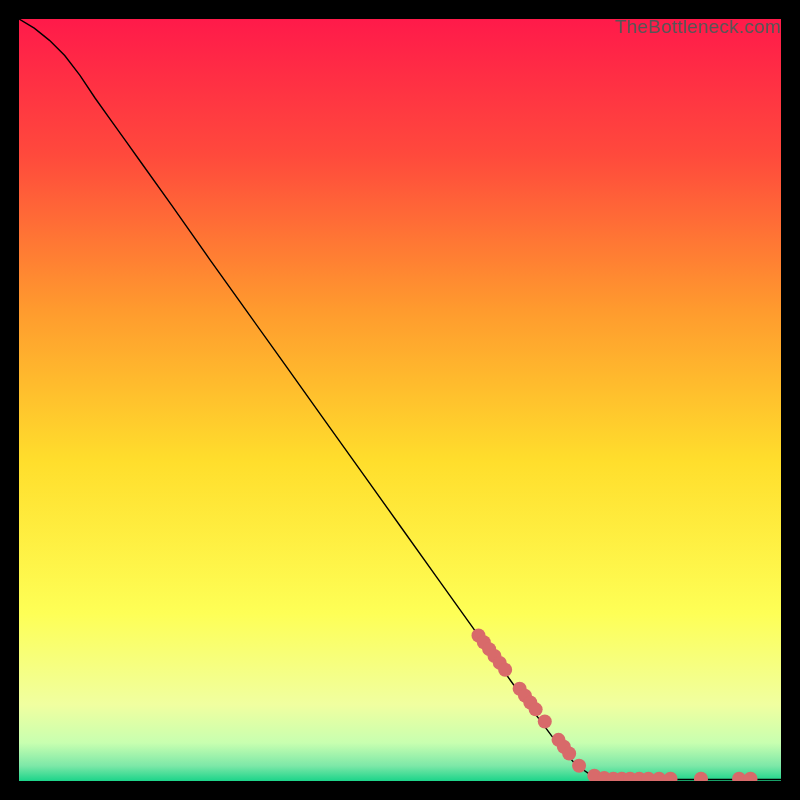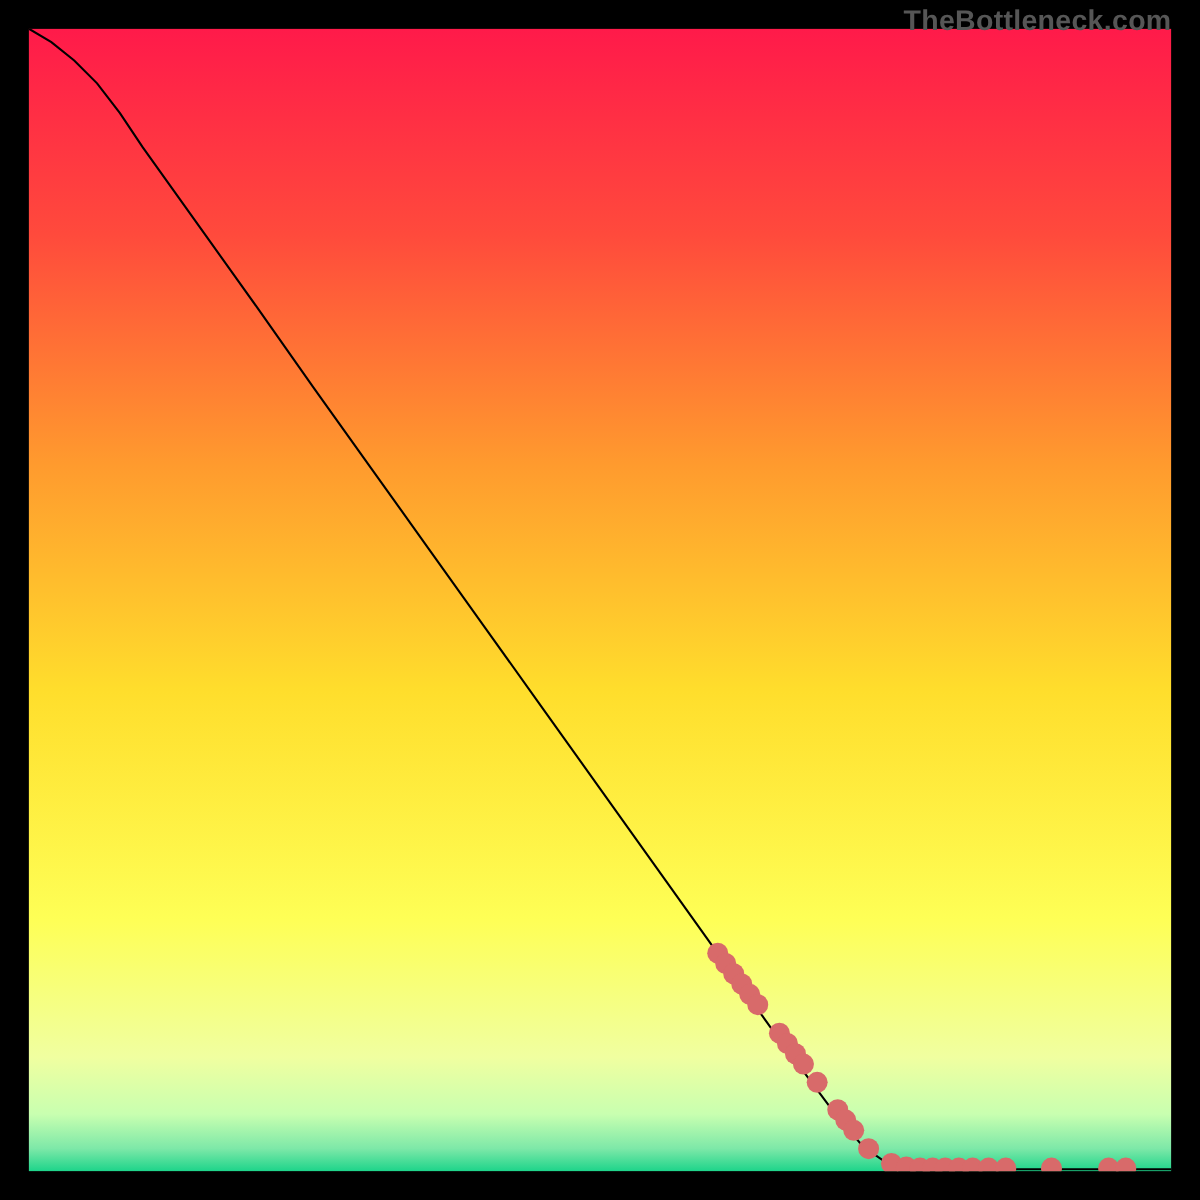--- a/index.html
+++ b/index.html
@@ -13,25 +13,25 @@
   .plot {
     position: absolute;
     left: 19px;
     top: 19px;
     width: 762px;
     height: 762px;
     overflow: hidden;
   }
   .attribution {
     position: absolute;
-    top: 4px;
+    top: 16px;
     right: 19px;
     font-family: Arial, Helvetica, sans-serif;
     font-size: 19px;
-    font-weight: 700;
+    font-weight: 400;
     color: #565656;
     letter-spacing: 0.2px;
   }
   svg { display: block; }
 </style>
 </head>
 <body>
 
 <div class="frame">
   <div class="plot">

